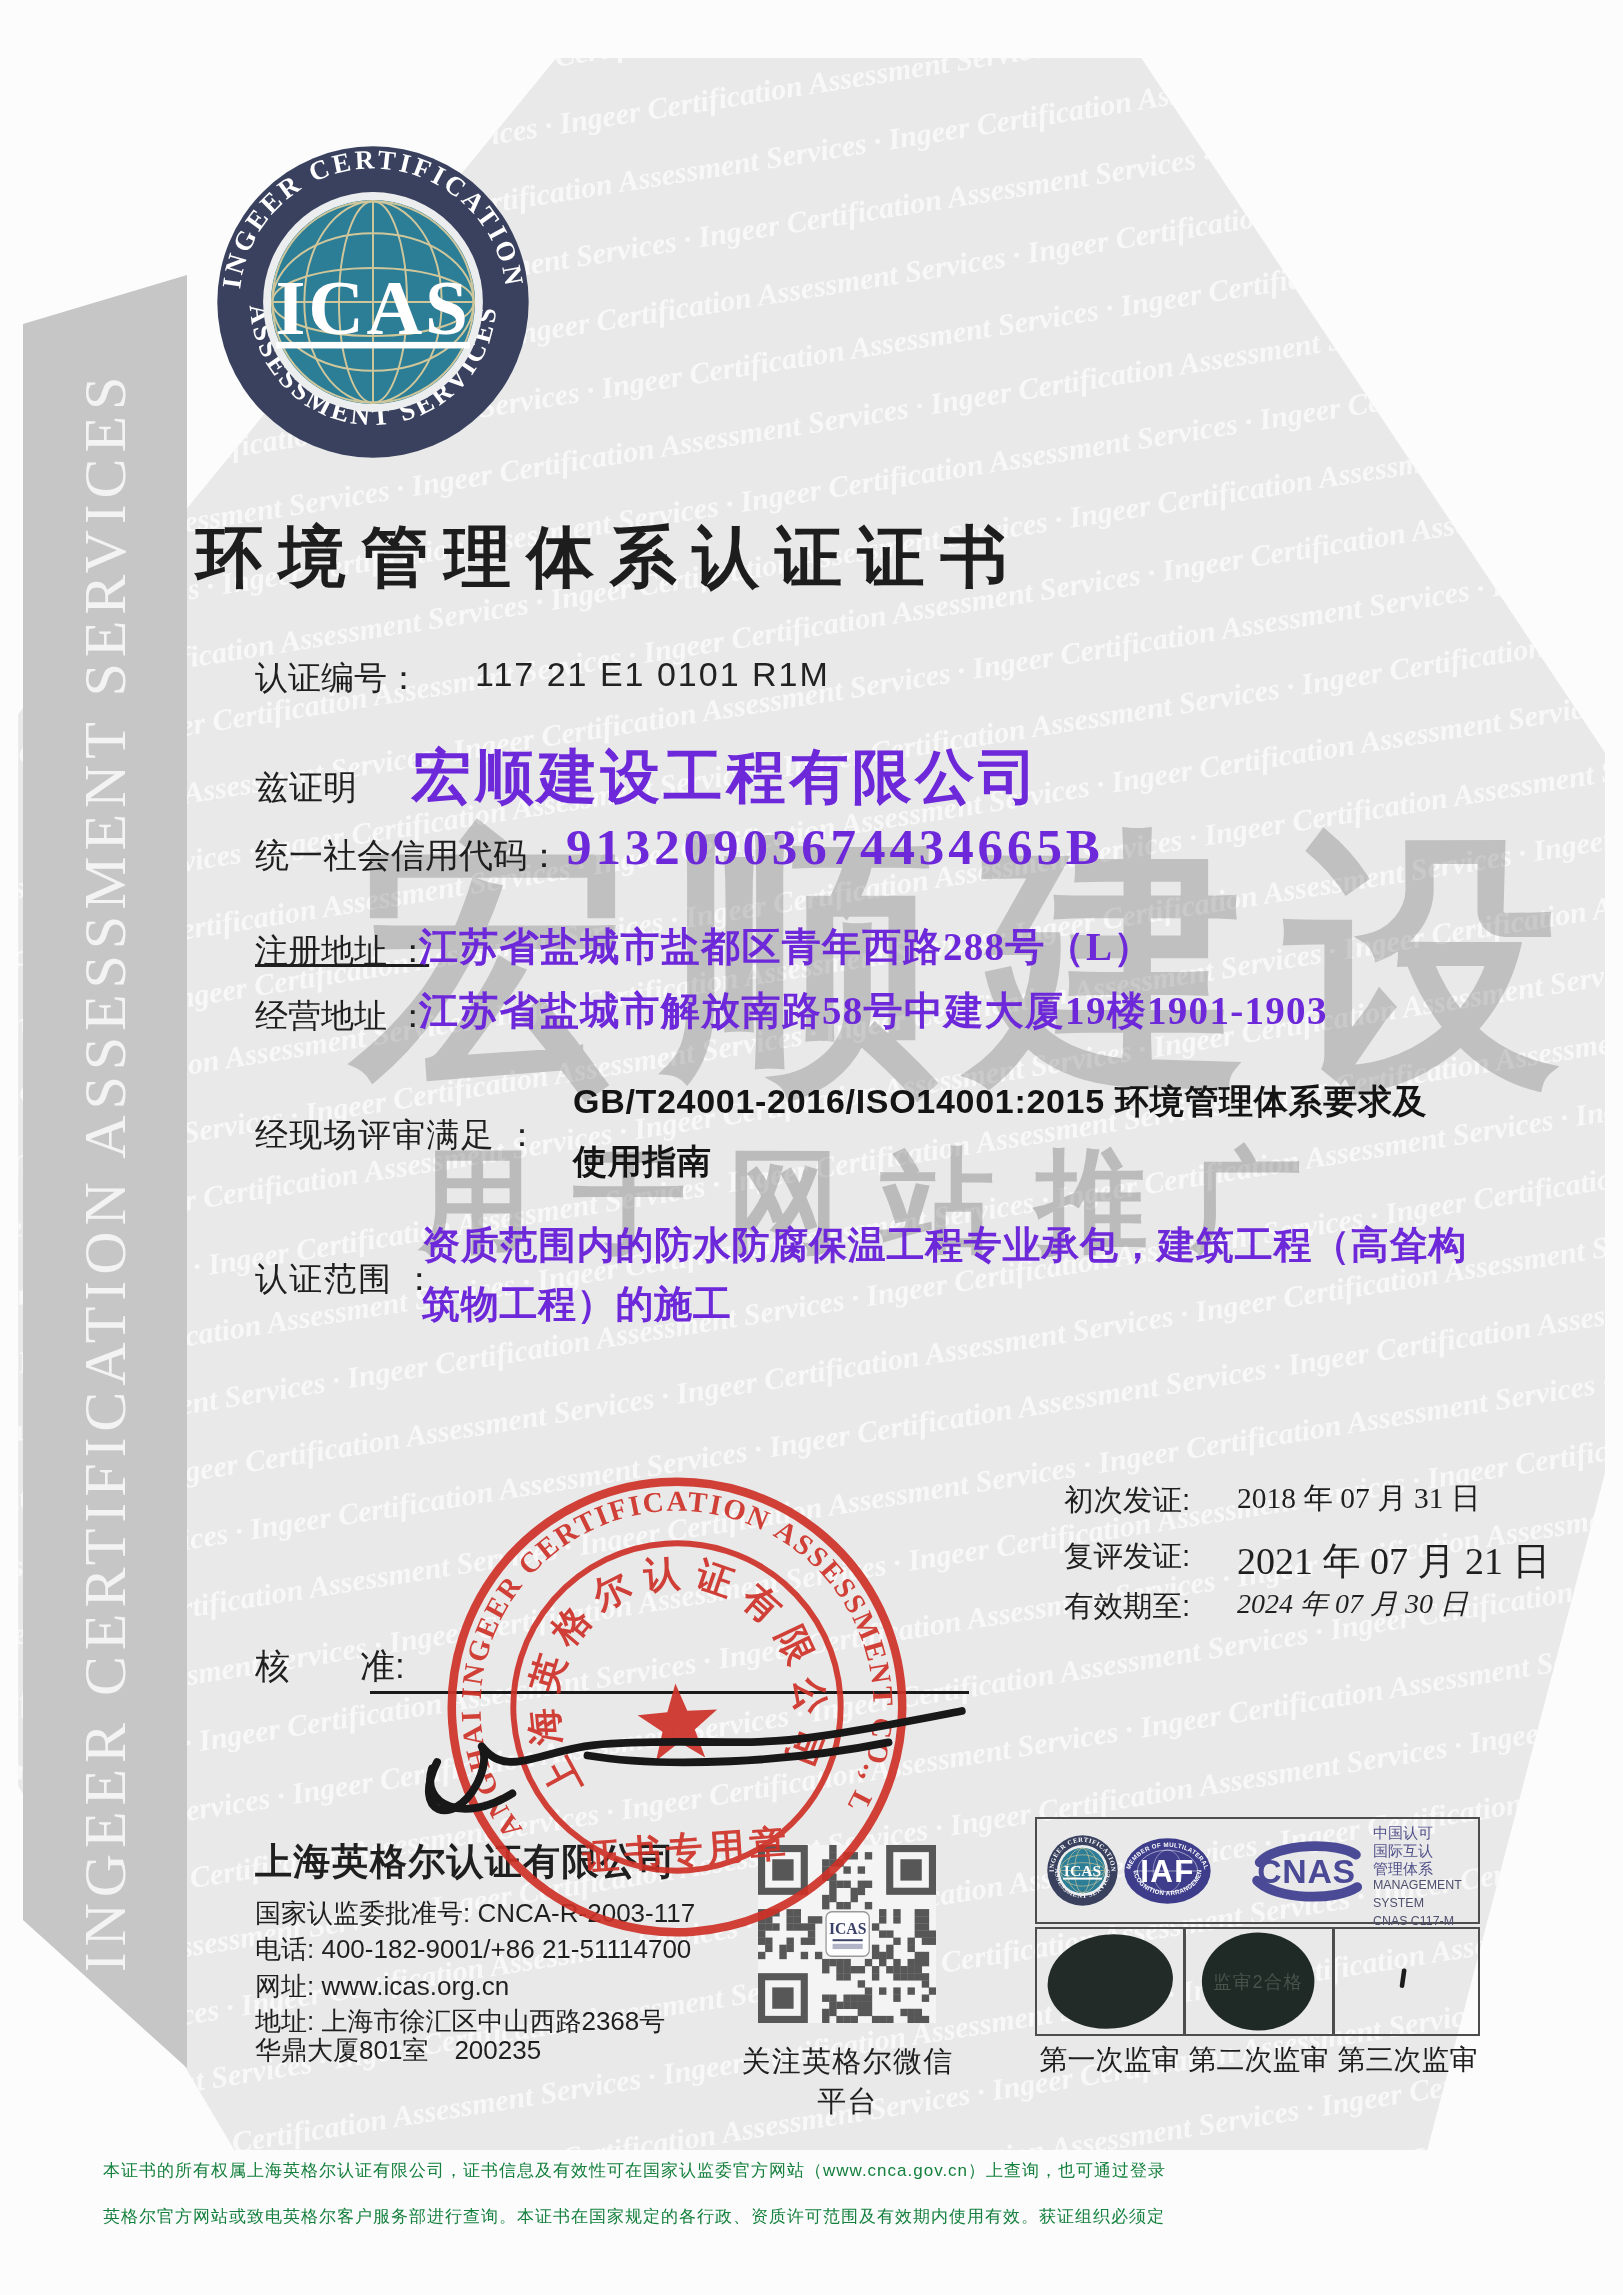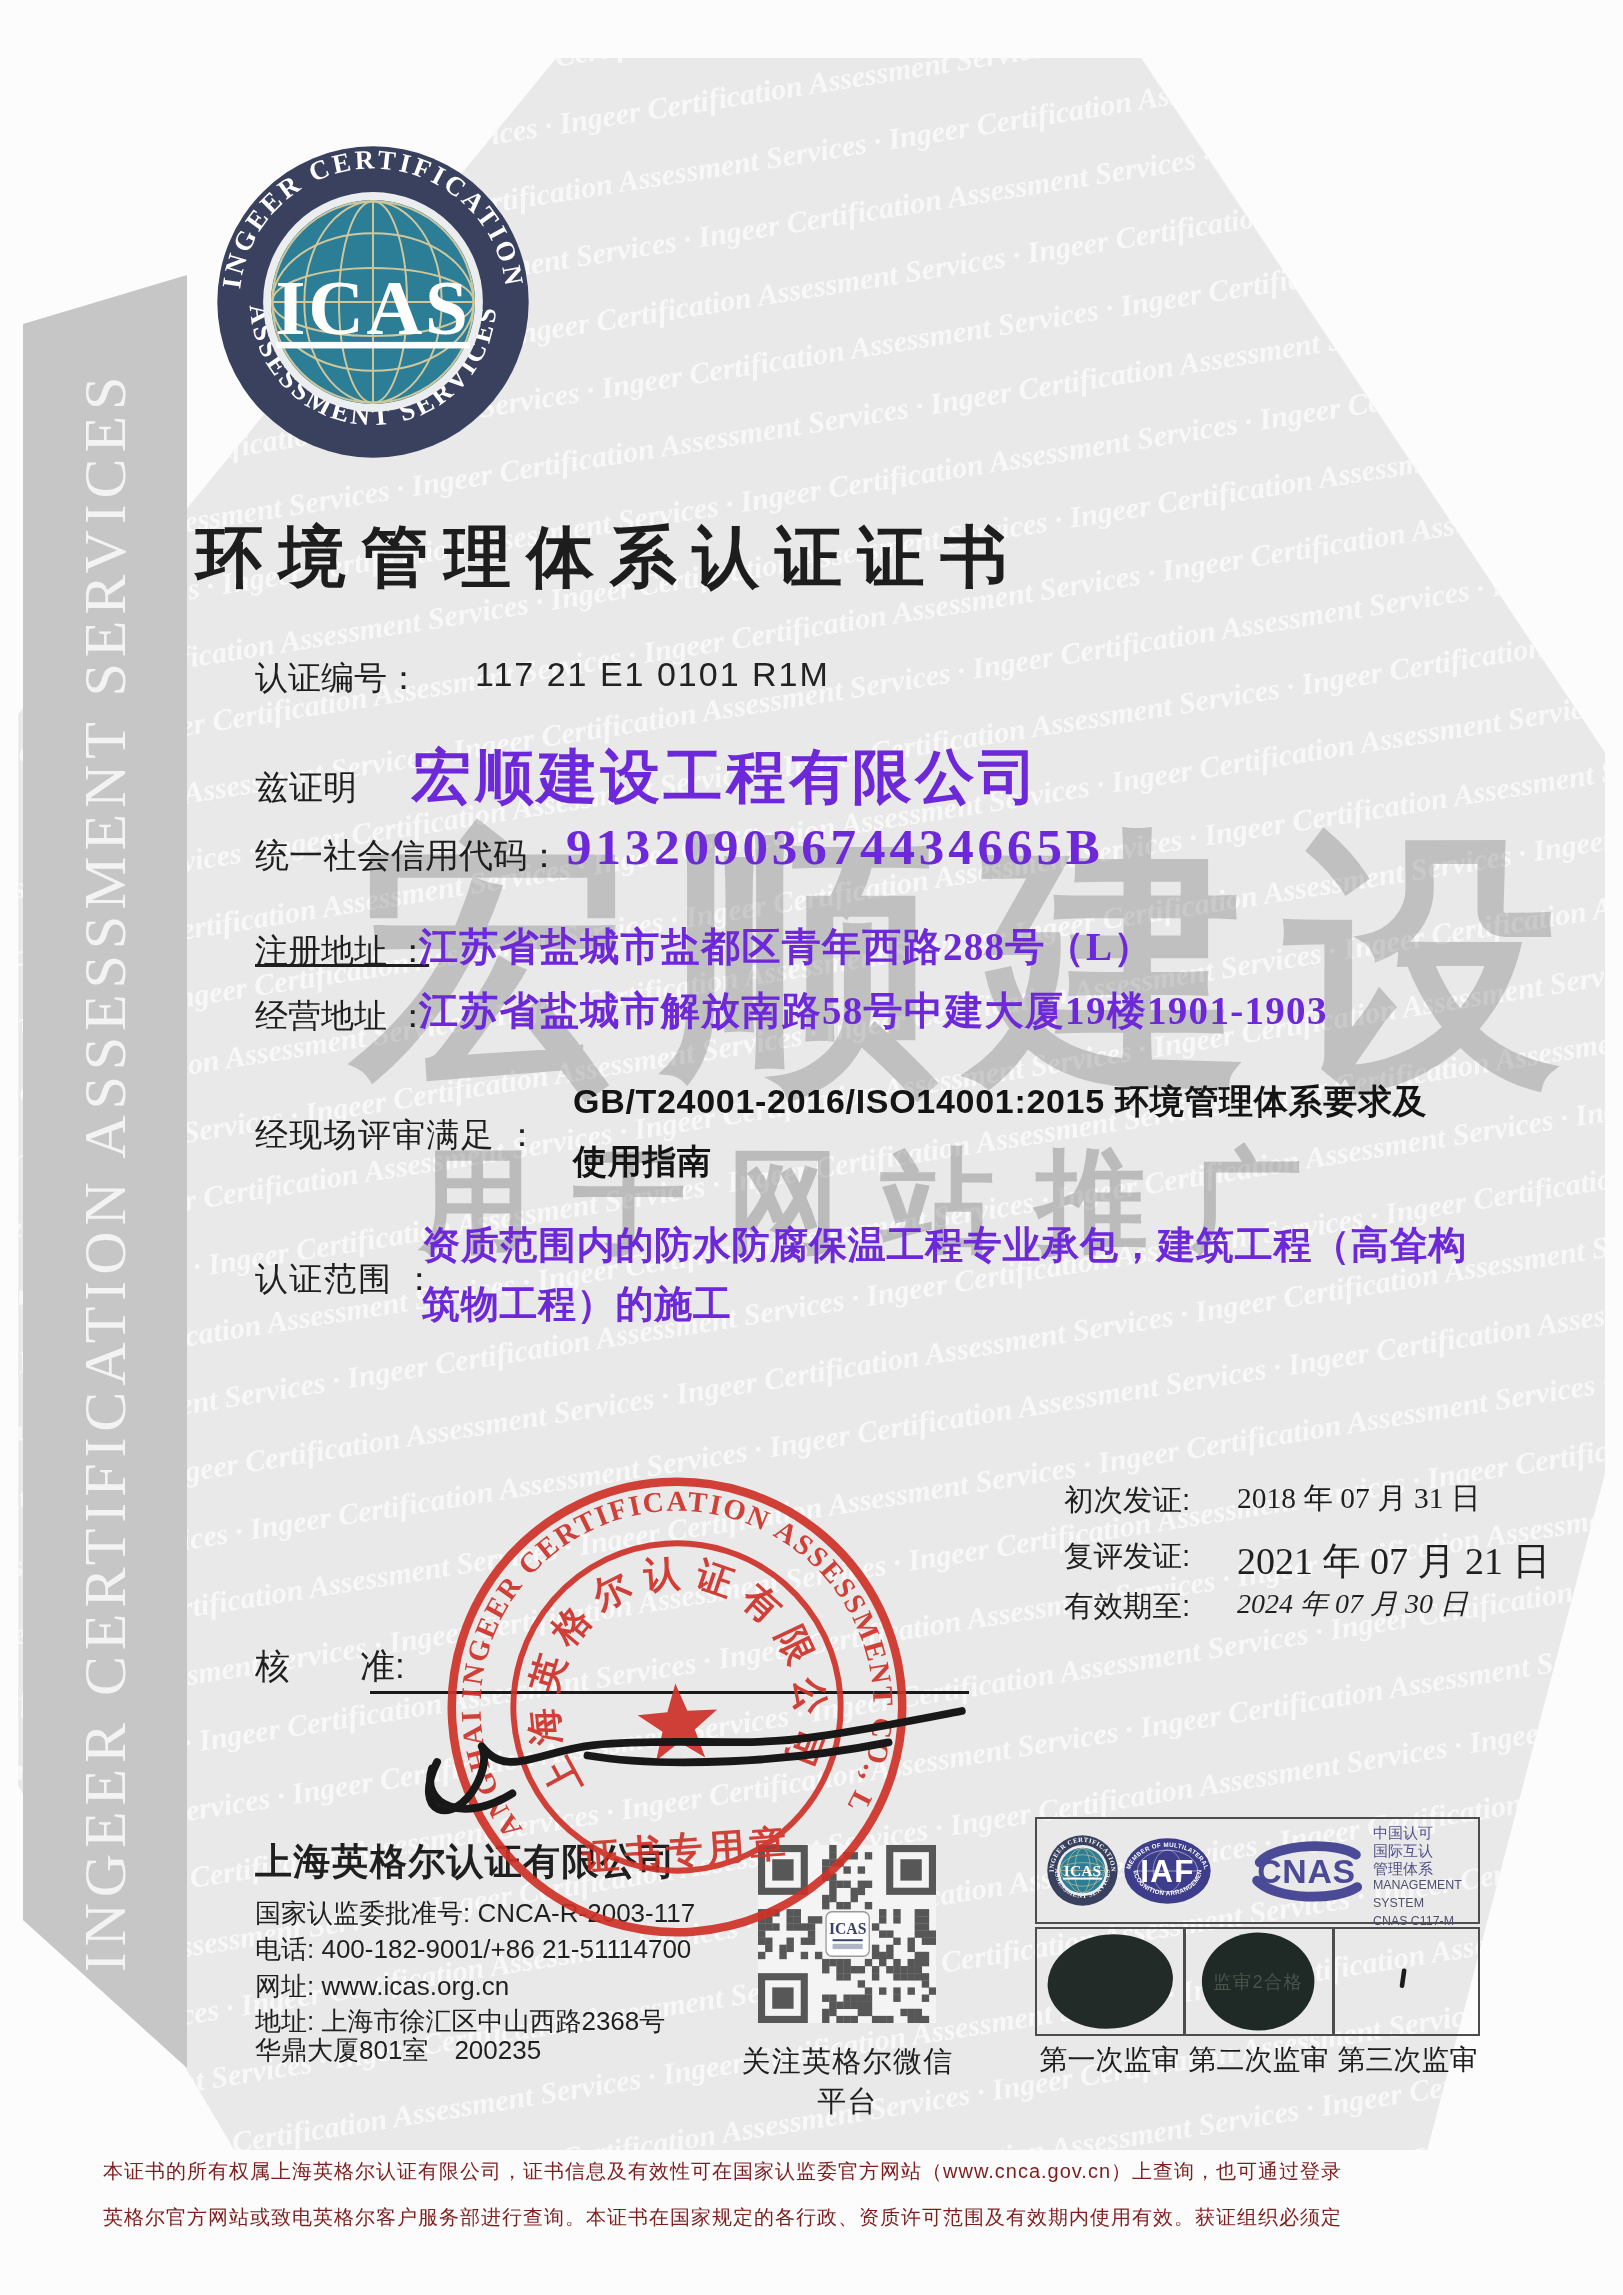--- a/index.html
+++ b/index.html
@@ -21,21 +21,21 @@
   .sidebar{position:absolute;left:23px;top:275px;width:164px;height:1793px;background:#c6c6c6;
     clip-path:polygon(0 49px,100% 0,100% 100%,0 1645px);z-index:2;}
   .sidebar-text{position:absolute;left:0;top:0;width:1793px;height:164px;
     transform:rotate(-90deg) translateX(-1793px);transform-origin:0 0;
     font-family:"Liberation Serif",serif;font-size:60px;letter-spacing:5.9px;line-height:164px;
     color:#f3f3f3;text-align:center;white-space:nowrap;}
   .content{z-index:3;}
   .label{font-family:"Liberation Sans",sans-serif;font-weight:500;color:#1f1f1f;}
   .val-serif{font-family:"Liberation Serif",serif;font-weight:bold;color:#6d28d9;}
   .val-sans{font-family:"Liberation Sans",sans-serif;font-weight:bold;color:#141414;}
-  .footer-line{width:1433px;font-size:20px;line-height:46px;letter-spacing:1px;color:#7f1d1d;}
+  .footer-line{width:1433px;font-size:17px;line-height:46px;letter-spacing:1px;color:#15803d;}
   .boxed{border:2.6px solid #4d4d4d;background:transparent;}
   .cell-label{font-size:28px;color:#1d1d1d;text-align:center;}
 </style>
 </head>
 <body>
 
 <div class="cert-bg">
   <div class="wm-rot" id="wm-rows">
       <div class="wm-row" style="margin-left: -406px;">Ingeer Certification Assessment Services · Ingeer Certification Assessment Services · Ingeer Certification Assessment Services · Ingeer Certification Assessment Services · Ingeer Certification Assessment Services · Ingeer Certification Assessment Services · Ingeer Certification Assessment Services · Ingeer Certification Assessment Services · </div>
       <div class="wm-row" style="margin-left: -609px;">Ingeer Certification Assessment Services · Ingeer Certification Assessment Services · Ingeer Certification Assessment Services · Ingeer Certification Assessment Services · Ingeer Certification Assessment Services · Ingeer Certification Assessment Services · Ingeer Certification Assessment Services · Ingeer Certification Assessment Services · </div>

